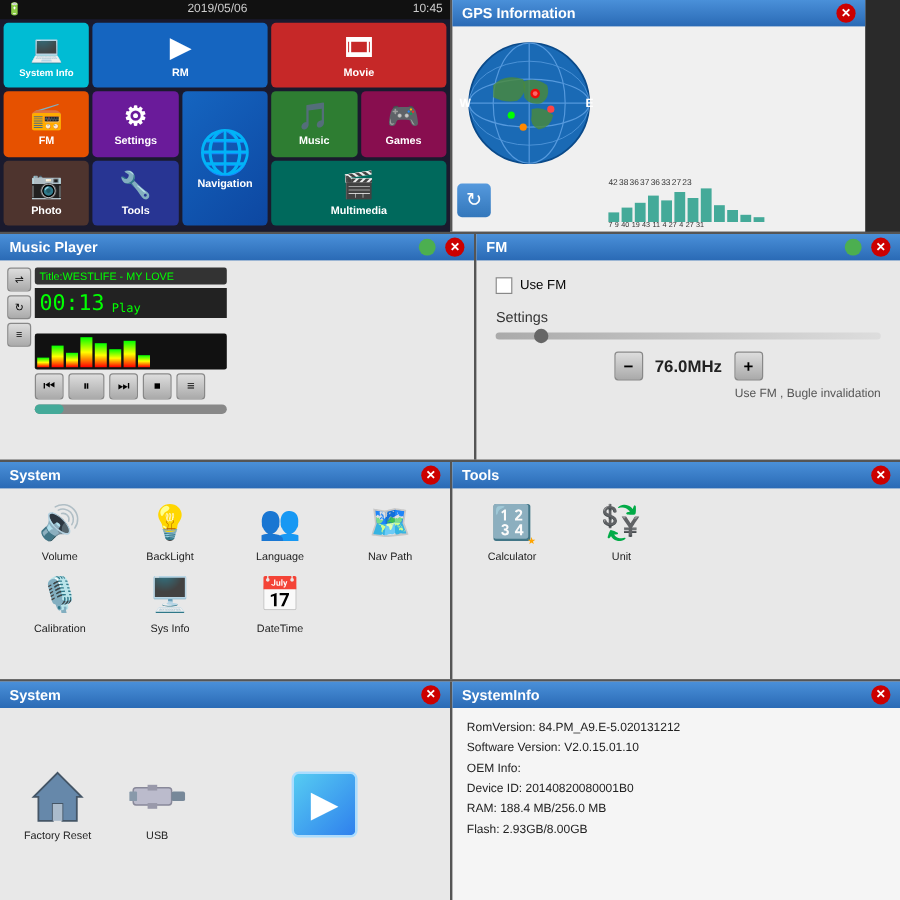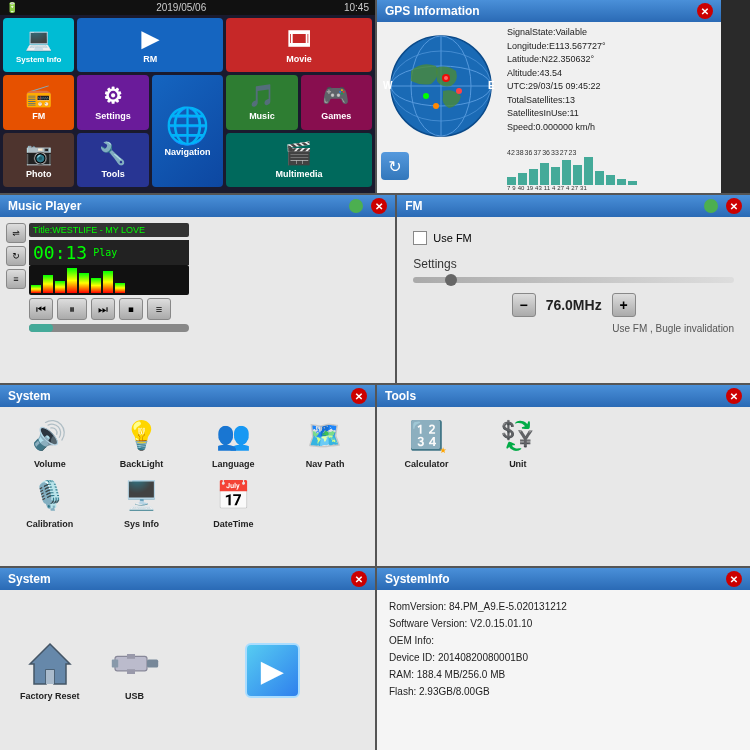--- a/index.html
+++ b/index.html
@@ -146,23 +146,23 @@
       border-radius: 2px;
       margin-bottom: 3px;
     }
     .music-time {
       background: #222;
       color: #0f0;
       font-size: 18px;
       font-family: monospace;
       padding: 2px 4px;
       display: flex;
-      align-items: center;
+      align-items: flex-end;
       gap: 6px;
-      margin-bottom: 0;
+      margin-bottom: 13px;
     }
     .play-text {
       font-size: 10px;
       color: #0f0;
     }
     .equalizer {
       display: flex;
       align-items: flex-end;
       height: 30px;
       gap: 2px;
@@ -350,21 +350,20 @@
       display: flex;
       align-items: center;
       justify-content: center;
       font-size: 28px;
     }
     .icon-label {
       font-size: 9px;
       color: #222;
       text-align: center;
       margin-top: 2px;
-      font-weight: bold;
     }
     .sysinfo-content {
       padding: 8px 12px;
       font-size: 10px;
       line-height: 1.7;
       color: #222;
     }
 
     .refresh-btn {
       width: 28px;
@@ -467,30 +466,20 @@
           <circle cx="65" cy="52" r="2" fill="#ff6666"></circle>
 
           <text x="2" y="63" fill="white" font-size="10" font-weight="bold">W</text>
           <text x="107" y="63" fill="white" font-size="10" font-weight="bold">E</text>
 
           <circle cx="45" cy="70" r="3" fill="#00ff00"></circle>
           <circle cx="78" cy="65" r="3" fill="#ff4444"></circle>
           <circle cx="55" cy="80" r="3" fill="#ff8800"></circle>
         </svg>
         <div class="refresh-btn">↻</div>
-      </div>
-      <div class="gps-info">
-        <div>SignalState:Vailable</div>
-        <div>Longitude:E113.567727°</div>
-        <div>Latitude:N22.350632°</div>
-        <div>Altitude:43.54</div>
-        <div>UTC:29/03/15 09:45:22</div>
-        <div>TotalSatellites:13</div>
-        <div>SatellitesInUse:11</div>
-        <div>Speed:0.000000 km/h</div>
       </div>
     </div>
 
     <div style="position:absolute; bottom:2px; left:130px; right:4px;">
       <div style="font-size:7px; color:#333; display:flex; gap:1px; margin-bottom:1px;">
         <span>42</span>
           <span>38</span>
           <span>36</span>
           <span>37</span>
           <span>36</span>

